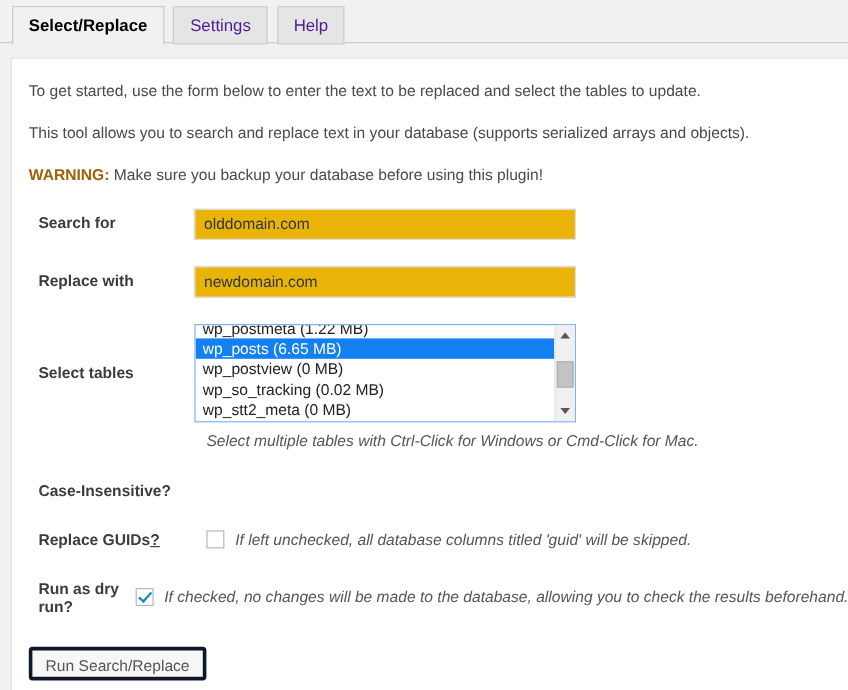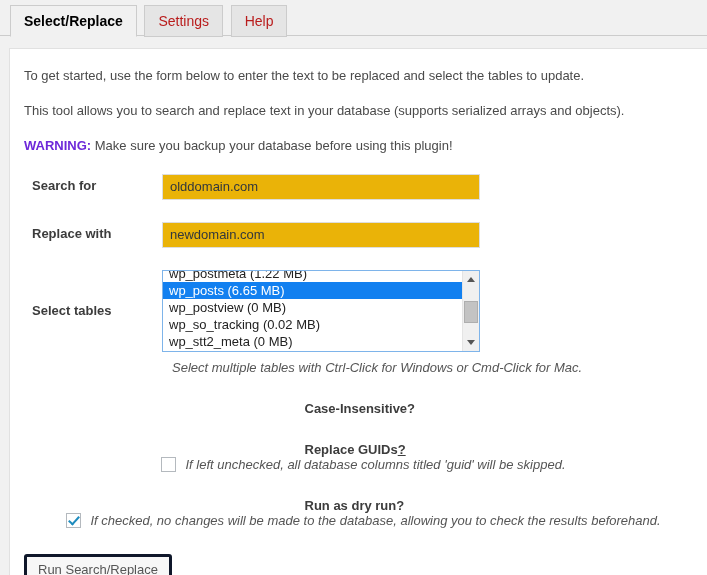--- a/index.html
+++ b/index.html
@@ -27,21 +27,21 @@
   }
   .tab {
     display: inline-block;
     position: relative;
     top: 5px;
     padding: 8px 13px 9px 13px;
     font-size: 14px;
     line-height: 15px;
     border: 1px solid #ccc;
     background: #e5e5e5;
-    color: #b91c1c;
+    color: #4c1d95;
     margin-right: 4px;
     text-decoration: none;
     vertical-align: top;
     box-sizing: border-box;
     height: 32px;
   }
   .tab.active {
     background: #f1f1f1;
     border-bottom-color: #f1f1f1;
     color: #000;
@@ -65,21 +65,21 @@
     margin: 0 0 0 14px;
     padding: 0;
   }
   .intro p {
     margin: 0 0 17px 0;
     font-size: 13px;
     color: #4a4a4a;
     line-height: 1.4;
   }
   .intro p.warning strong {
-    color: #6d28d9;
+    color: #a16207;
   }
 
   
   .form {
     margin-top: 18px;
   }
   .row {
     display: flex;
     align-items: flex-start;
     margin-bottom: 22px;
@@ -186,21 +186,21 @@
   .hint {
     margin-left: 152px;
     padding-left: 10px;
     font-style: italic;
     font-size: 13px;
     color: #555;
     margin-bottom: 26px;
   }
 
   
-  .row.check { margin-bottom: 26px; align-items: center; flex-direction: column; }
+  .row.check { margin-bottom: 26px; align-items: center; }
   .row.check .label { padding-top: 0; }
   .check-wrap {
     display: flex;
     align-items: center;
     padding-left: 10px;
   }
   .cbox {
     width: 15px;
     height: 15px;
     border: 1px solid #b4b9be;

